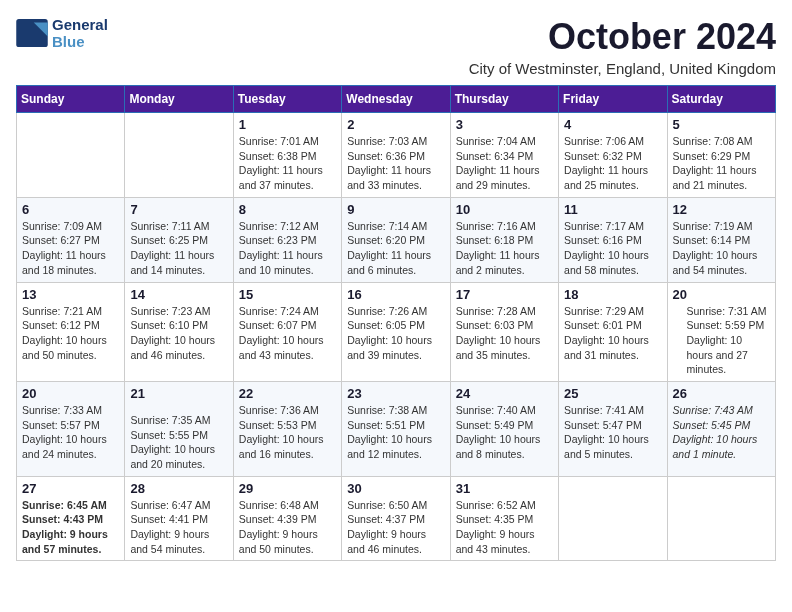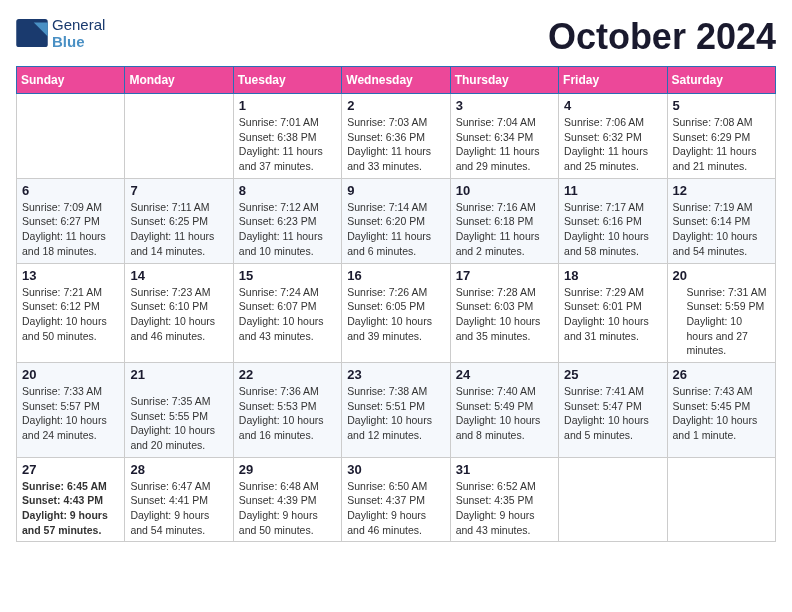--- a/index.html
+++ b/index.html
@@ -37,21 +37,21 @@
       font-size: 15px;
       color: #333;
       margin-top: 2px;
     }
     .calendar-table {
       width: 100%;
       border-collapse: collapse;
       font-size: 11px;
     }
     .calendar-table th {
-      background-color: #ec4899;
+      background-color: #4c1d95;
       color: #fff;
       padding: 6px 4px;
       text-align: left;
       font-size: 12px;
       border: 1px solid #2a6db5;
     }
     .calendar-table td {
       border: 1px solid #ccc;
       vertical-align: top;
       padding: 4px 5px;
@@ -81,26 +81,27 @@
 </head>
 <body>
 
 <div class="header-section">
   <div class="logo">
     <svg class="logo-icon" viewBox="0 0 36 32">
       <rect x="0" y="0" width="36" height="32" rx="3" fill="#1a3a6e"></rect>
       <polygon points="20,4 36,4 36,20" fill="#4a90c4"></polygon>
     </svg>
     <div>
-      <div style="font-size:15px;font-weight:normal;color:#1a3a6e;">General</div>
+      <div style="font-size:15px;font-weight:bold;color:#1a3a6e;">General</div>
       <div style="font-size:15px;font-weight:bold;color:#4a90c4;">Blue</div>
     </div>
   </div>
   <div class="title-block">
     <div class="month-title">October 2024</div>
+    <div class="location-title">City of Westminster, England, United Kingdom</div>
   </div>
 </div>
 
 <table class="calendar-table">
   <thead>
     <tr>
     <th>Sunday</th>
         <th>Monday</th>
         <th>Tuesday</th>
         <th>Wednesday</th>
@@ -264,21 +265,21 @@
 Daylight: 10 hours and 8 minutes.</div>
         </td>
         <td>
           <span class="day-number">25</span>
           <div class="day-info" style="white-space: pre-line;">Sunrise: 7:41 AM
 Sunset: 5:47 PM
 Daylight: 10 hours and 5 minutes.</div>
         </td>
         <td>
           <span class="day-number">26</span>
-          <div class="day-info" style="white-space: pre-line;">Sunrise: 7:43 AM
+          <div class="day-info" style="white-space: pre-line; font-style: italic;">Sunrise: 7:43 AM
 Sunset: 5:45 PM
 Daylight: 10 hours and 1 minute.</div>
         </td>
       </tr>
       <tr>
         <td>
           <span class="day-number">27</span>
           <div class="day-info" style="white-space: pre-line; font-weight: bold;">Sunrise: 6:45 AM
 Sunset: 4:43 PM
 Daylight: 9 hours and 57 minutes.</div>

